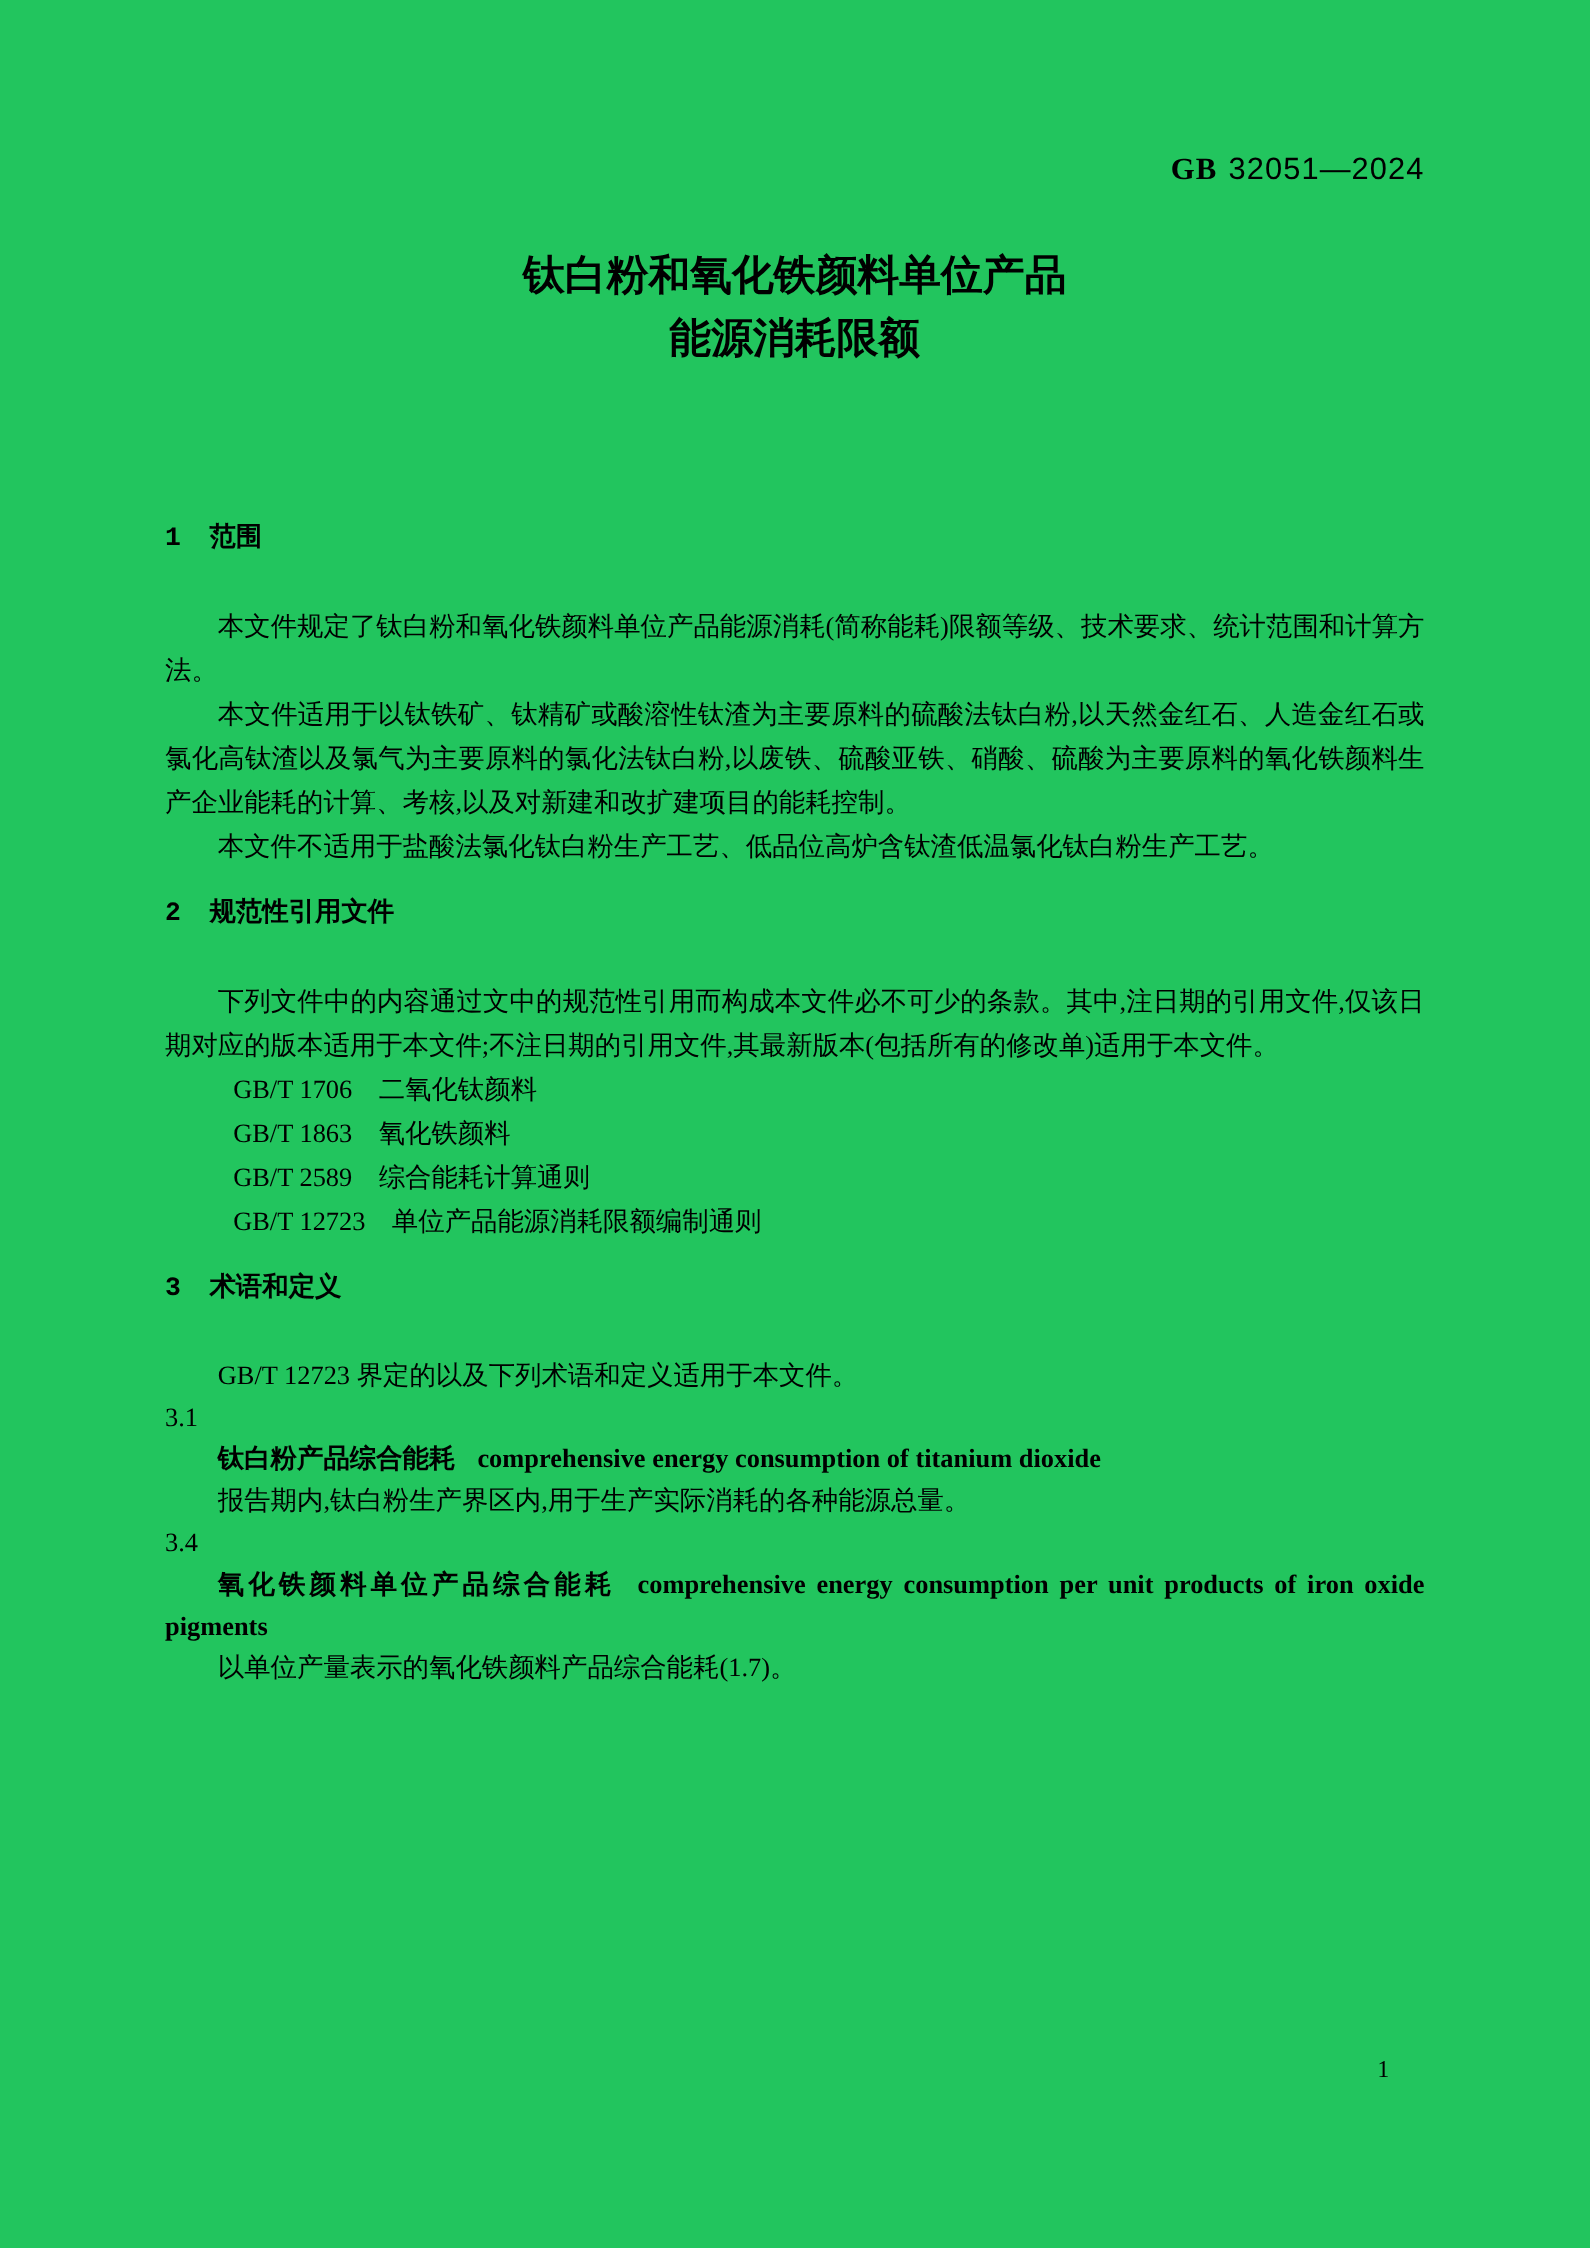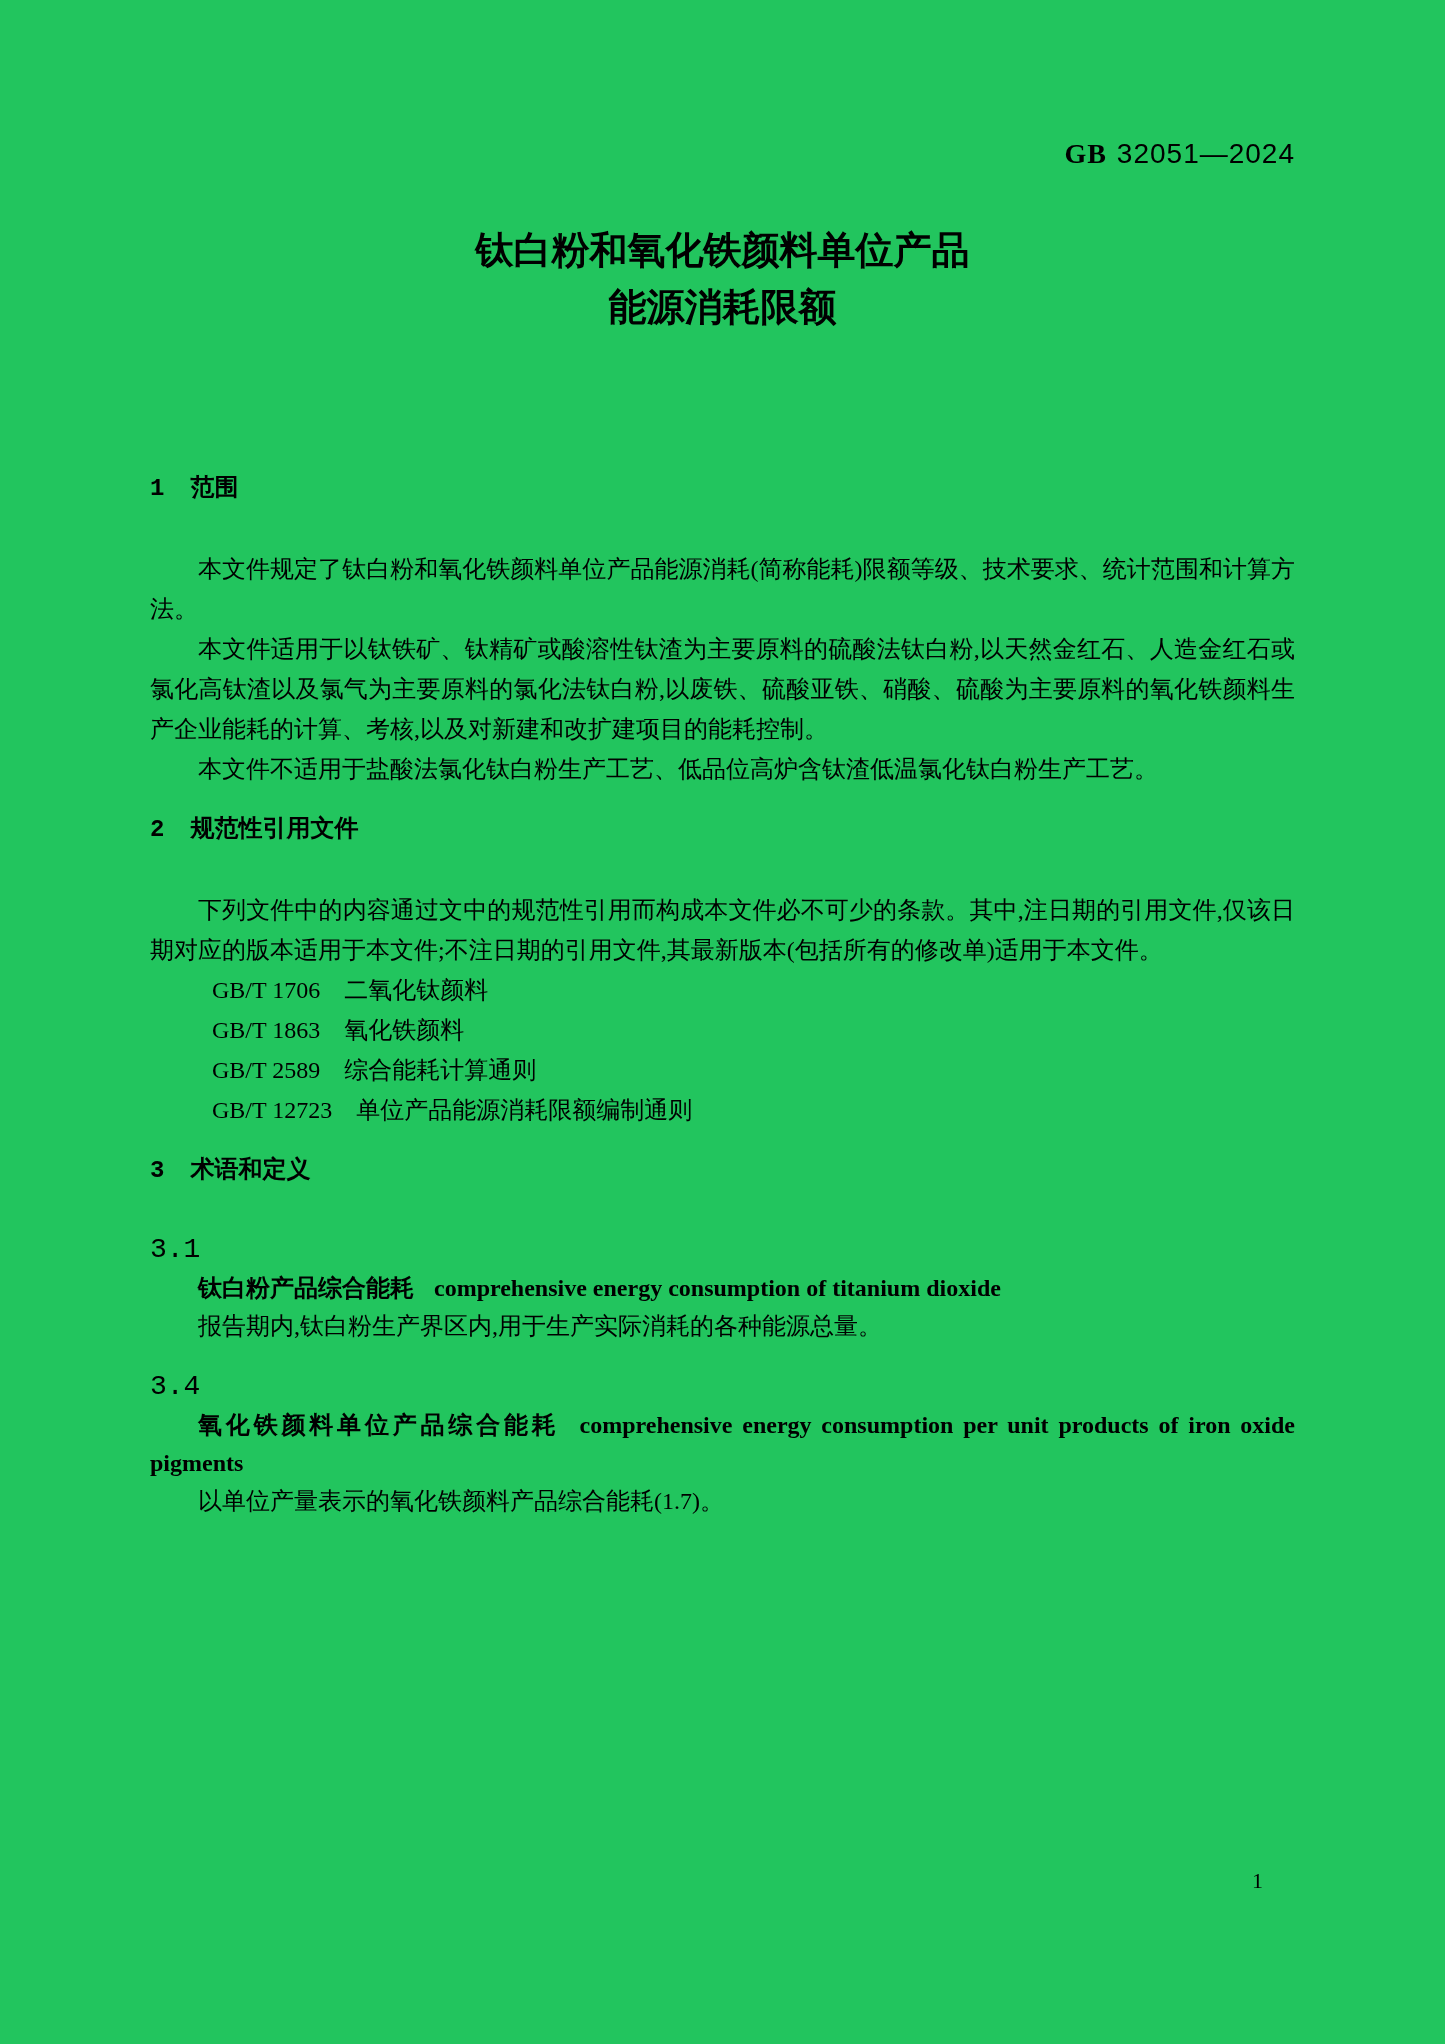--- a/index.html
+++ b/index.html
@@ -25,21 +25,21 @@
   .h-text{margin-left:26px;}
   .sec-body{margin-top:46px;}
   
   .body-p{font-family:"Liberation Serif","DejaVu Serif",serif;font-size:24px;line-height:40px;
     margin:0;text-indent:2em;text-align:justify;}
   
   .ref-line{font-family:"Liberation Serif","DejaVu Serif",serif;font-size:24px;line-height:40px;padding-left:62px;}
   .ref-title{margin-left:24px;}
   
   #sec3 .body-p,#sec3 .term-number,#sec3 .term-line,#sec3 .term-def{line-height:38px;}
-  .term-number{font-family:Liberation Mono, monospace;font-size:28px;font-weight:400;margin-top:23px;}
+  .term-number{font-family:Liberation Serif, serif;font-size:24px;font-weight:400;}
   .term-line{font-family:"Liberation Sans","DejaVu Sans",sans-serif;font-size:24px;font-weight:700;
     margin:0;text-indent:2em;text-align:justify;}
   .term-en{font-family:"Liberation Serif","DejaVu Serif",serif;font-weight:700;margin-left:20px;}
   .term-def{font-family:"Liberation Serif","DejaVu Serif",serif;font-size:24px;margin:0;
     text-indent:2em;text-align:justify;}
   
   .page-number{position:absolute;top:1868px;right:182px;font-family:"Liberation Serif","DejaVu Serif",serif;
     font-size:22px;line-height:26px;}
 </style>
 </head>
@@ -80,20 +80,21 @@
       </div>
       <div class="ref-line">
         <span class="ref-code">GB/T 12723</span><span class="ref-title">单位产品能源消耗限额编制通则</span>
       </div>
     </div>
   </section>
 
   <section id="sec3">
     <h2 class="sec-heading"><span class="h-num">3</span><span class="h-text">术语和定义</span></h2>
     <div class="sec-body">
+      <p class="body-p">GB/T 12723 界定的以及下列术语和定义适用于本文件。</p>
 
       <div>
         <div class="term-number">3.1</div>
         <p class="term-line"><span class="term-zh">钛白粉产品综合能耗</span><span class="term-en">comprehensive energy consumption of titanium dioxide</span></p>
         <p class="term-def">报告期内,钛白粉生产界区内,用于生产实际消耗的各种能源总量。</p>
       </div>
 
 
 
       <div>

